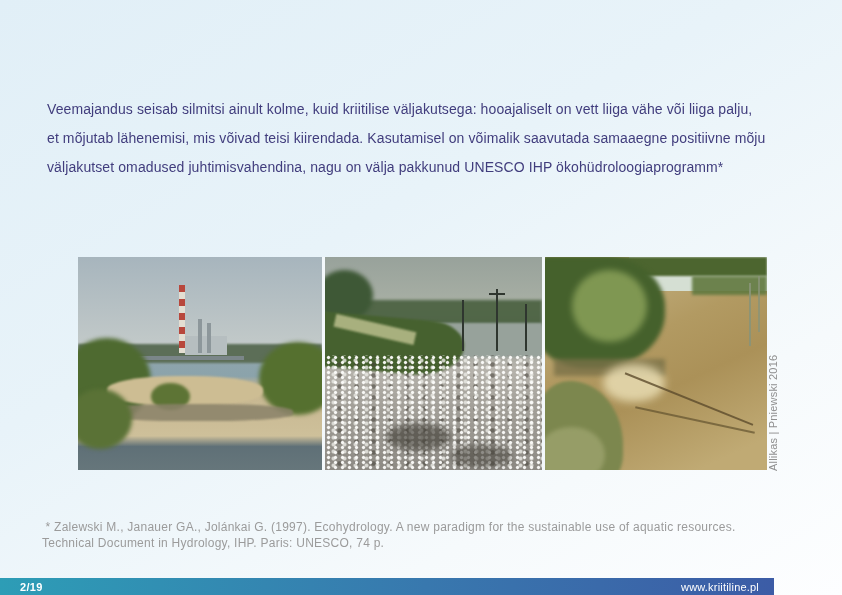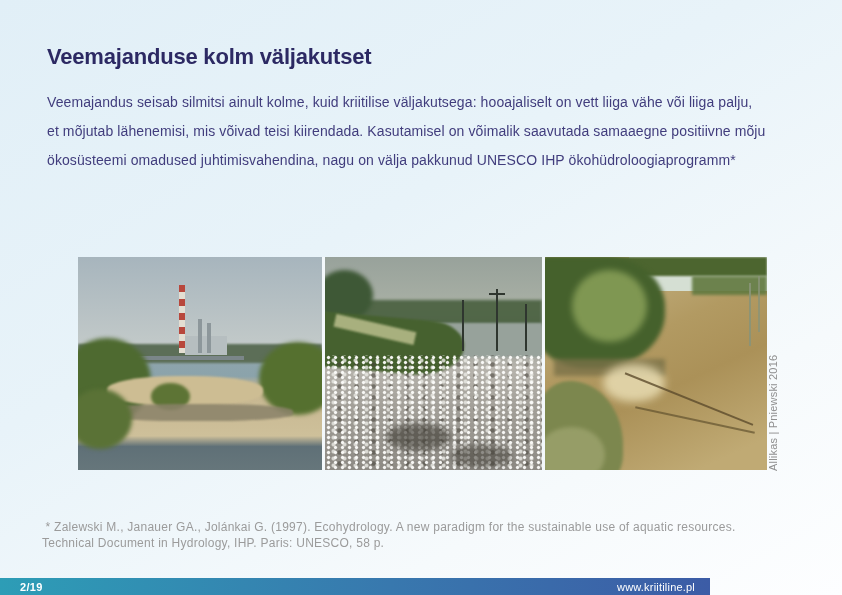--- a/index.html
+++ b/index.html
@@ -14,21 +14,21 @@
   body{margin:0;font-family:"Liberation Sans","DejaVu Sans",sans-serif;background:#888}
   .slide{
     position:relative;width:842px;height:595px;overflow:hidden;
     background:linear-gradient(150deg,#e1eff7 0%,#e8f3f9 40%,#f6fafc 75%,#fdfeff 100%);
   }
   .title{
     position:absolute;left:47px;top:44px;
     font-size:22px;font-weight:bold;letter-spacing:-.2px;
     color:var(--title-text,#2c2963);
   }
-  .body-text{position:absolute;left:47px;top:88px;color:var(--body-text,#413d7d);}
+  .body-text{position:absolute;left:47px;top:95px;color:var(--body-text,#413d7d);}
   .body-line{font-size:14px;line-height:29px;white-space:pre;letter-spacing:.1px}
   .photo-strip{
     position:absolute;left:78px;top:257px;width:689px;height:213px;
     display:flex;gap:3px;background:#f3f8fb;
   }
   .photo{position:relative;height:100%;overflow:hidden;flex:none}
   .photo>div{position:absolute}
 
   
   .p1{width:244px;background:linear-gradient(180deg,#a7b5bd 0%,#c3cac9 43%,#8fa5ac 46%,#8ba3ab 56%,#c6b690 61%,#cec09a 84%,#5f7077 89%,#66767b 100%)}
@@ -84,39 +84,38 @@
   .p3 .stick-2{right:3%;top:9%;width:2px;height:26%;background:#8a9478;opacity:.8}
 
   .photo-credit{
     position:absolute;left:767px;top:344px;height:127px;
     writing-mode:vertical-rl;transform:rotate(180deg);
     font-size:11px;color:var(--credit-text,#8f8f8f);letter-spacing:.2px;white-space:nowrap;
   }
   .footnote{position:absolute;left:42px;top:520px;color:var(--footnote-text,#9b9b9b)}
   .footnote-line{font-size:12px;line-height:15.5px;letter-spacing:.25px;white-space:pre}
   .footer-bar{
-    position:absolute;left:0;bottom:0;width:710px;height:17px;
+    position:absolute;left:0;bottom:0;width:774px;height:17px;
     background:linear-gradient(90deg,var(--footer-gradient-left,#2d9db6) 0%,#3878ae 55%,var(--footer-gradient-right,#3c5ca6) 100%);
     display:flex;align-items:center;justify-content:space-between;
     color:#fff;font-size:11px;padding:0 15px 0 20px;
   }
   .page-number{font-weight:bold;letter-spacing:.3px}
   .website{letter-spacing:.2px;text-decoration:none;color:#fff;cursor:pointer}
 </style>
 </head>
 <body>
 
 <div class="slide">
 
-  <h1 class="title">Veemajanduse kolm väljakutset</h1>
 
   <div class="body-text">
     <div class="body-line">Veemajandus seisab silmitsi ainult kolme, kuid kriitilise väljakutsega: hooajaliselt on vett liiga vähe või liiga palju,</div>
     <div class="body-line">et mõjutab lähenemisi, mis võivad teisi kiirendada. Kasutamisel on võimalik saavutada samaaegne positiivne mõju</div>
-    <div class="body-line">ökosüsteemi omadused juhtimisvahendina, nagu on välja pakkunud UNESCO IHP ökohüdroloogiaprogramm*</div>
+    <div class="body-line">väljakutset omadused juhtimisvahendina, nagu on välja pakkunud UNESCO IHP ökohüdroloogiaprogramm*</div>
   </div>
 
   <div class="photo-strip">
 
     <div class="photo p1">
       <div class="treeline"></div>
       <div class="bridge"></div>
       <div class="plant"></div>
       <div class="chimney"></div>
       <div class="stack-a"></div>
@@ -159,21 +158,21 @@
       <div class="stick-1"></div>
       <div class="stick-2"></div>
     </div>
 
   </div>
 
   <div class="photo-credit">Allikas | Pniewski 2016</div>
 
   <div class="footnote">
     <div class="footnote-line"> * Zalewski M., Janauer GA., Jolánkai G. (1997). Ecohydrology. A new paradigm for the sustainable use of aquatic resources.</div>
-    <div class="footnote-line">Technical Document in Hydrology, IHP. Paris: UNESCO, 58 p.</div>
+    <div class="footnote-line">Technical Document in Hydrology, IHP. Paris: UNESCO, 74 p.</div>
   </div>
 
   <div class="footer-bar">
     <span class="page-number">2/19</span>
     <span class="website">www.kriitiline.pl</span>
   </div>
 
 </div>
 
 </body></html>

